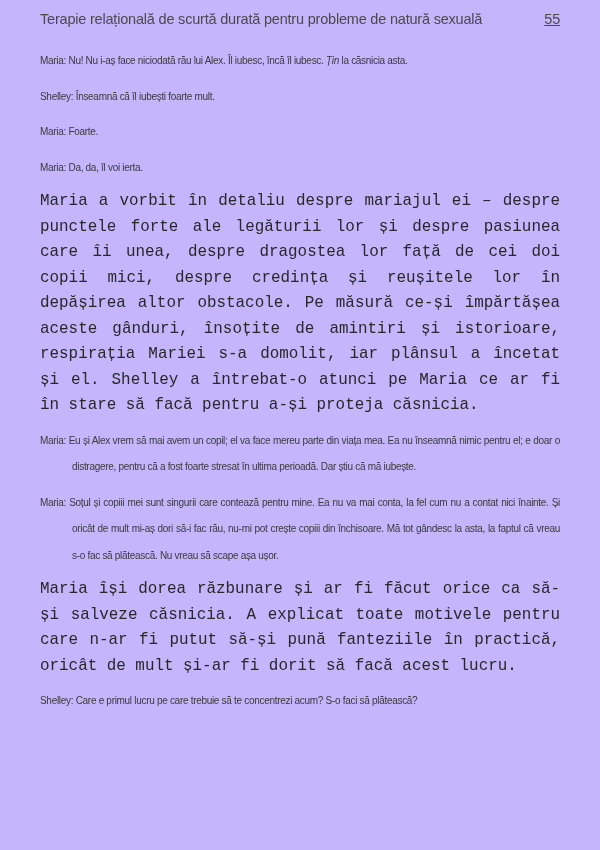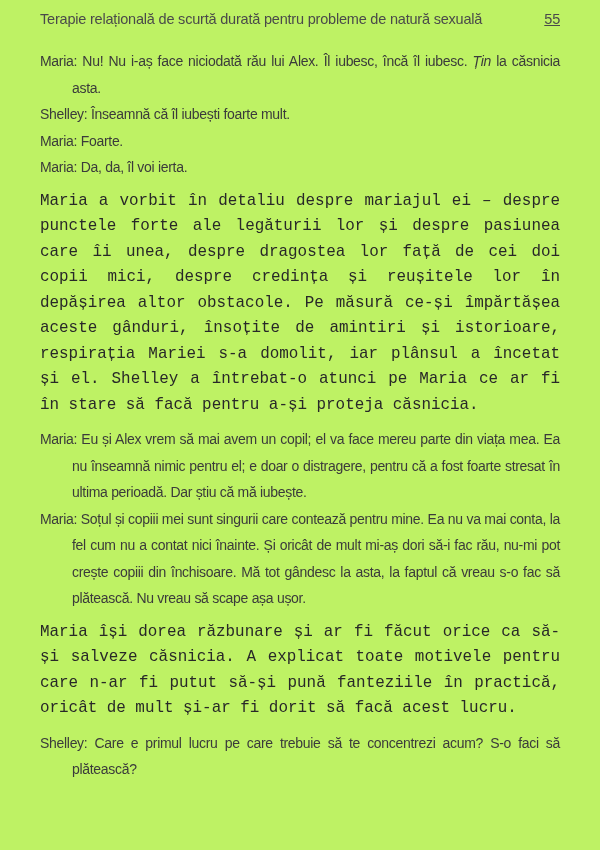--- a/index.html
+++ b/index.html
@@ -3,47 +3,48 @@
 <meta charset="utf-8">
 <style>
   * { margin: 0; padding: 0; box-sizing: border-box; }
   html, body { background: #ffffff; }
   body { width: 600px; }
 
   .page {
     width: 600px;
     height: 850px;
     overflow: hidden;
-    background: #bef264;
+    background: #c4b5fd;
     padding: 10px 40px 0 40px;
     font-family: "Liberation Sans", sans-serif;
   }
 
   
   .header {
     display: flex;
     justify-content: space-between;
     align-items: baseline;
     color: #4a4a4a;
     font-size: 14.5px;
     letter-spacing: -0.2px;
     line-height: 18px;
     margin-bottom: 20px;
   }
   .header .pagenum { color: #4a4a4a; padding-left: 12px; text-decoration: underline; }
 
   
   .dialogue p {
-    font-size: 14px;
+    font-size: 10px;
     letter-spacing: -0.3px;
     line-height: 26.5px;
     color: #3b3b3b;
     text-align: justify;
     padding-left: 32px;
     text-indent: -32px;
+    margin-top: 9px;
   }
   .dialogue em { font-style: italic; }
 
   
   .para {
     font-family: Liberation Mono, monospace;
     font-size: 15.9px;
     line-height: 25.5px;
     color: #282828;
     text-align: justify;

